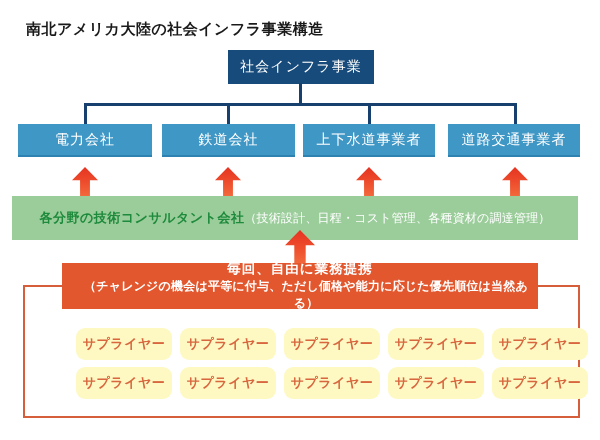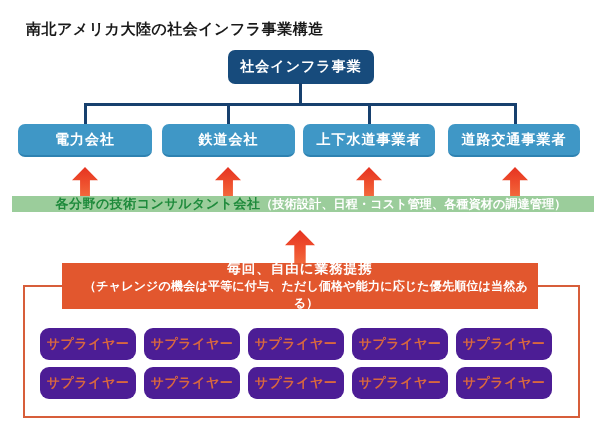--- a/index.html
+++ b/index.html
@@ -6,57 +6,57 @@
   .canvas{
     position:relative;width:600px;height:440px;background:#ffffff;overflow:hidden;
     font-family:"Liberation Sans","DejaVu Sans",sans-serif;
   }
   .title{
     position:absolute;left:18px;top:12px;margin:8px;
     font-size:15px;font-weight:bold;color:#1a1a1a;letter-spacing:.5px;white-space:nowrap;
   }
   .box{
     position:absolute;display:flex;align-items:center;justify-content:center;
-    color:#ffffff;font-weight:bold;white-space:nowrap;letter-spacing:1px;border-radius:7px;
+    color:#ffffff;font-weight:normal;white-space:nowrap;letter-spacing:1px;
   }
   .box.root{
     left:228px;top:50px;width:146px;height:34px;background:#174b7c;font-size:14px;
   }
   .box.child{
     top:124px;height:33px;background:#3f97c6;font-size:14px;
     border-bottom:2px solid #2e82b1;box-sizing:border-box;
   }
   .line{position:absolute;background:#17406e;}
   .arrow{
     position:absolute;width:26px;height:29px;
     background:linear-gradient(180deg,#e63321 0%,#ee4e2d 55%,#f2683c 100%);
     clip-path:polygon(50% 0%,100% 46%,69% 46%,69% 100%,31% 100%,31% 46%,0% 46%);
   }
   .arrow.mid{width:30px;height:33px;}
   .greenbar{
-    position:absolute;left:12px;top:196px;width:566px;height:16px;background:#9bcd9b;
-    display:flex;align-items:center;justify-content:center;white-space:nowrap;padding-left:16px;
+    position:absolute;left:12px;top:196px;width:566px;height:44px;background:#9bcd9b;
+    display:flex;align-items:center;justify-content:center;white-space:nowrap;
   }
   .greenbar .g-main{color:#1e8a3b;font-weight:bold;font-size:13px;letter-spacing:.5px;}
-  .greenbar .g-detail{color:#ffffff;font-weight:bold;font-size:12px;letter-spacing:.2px;}
+  .greenbar .g-detail{color:#ffffff;font-weight:normal;font-size:12px;letter-spacing:.2px;}
   .supplier-frame{
     position:absolute;left:23px;top:285px;width:557px;height:133px;
     border:2px solid #d75e3a;box-sizing:border-box;background:#ffffff;
   }
   .orangebox{
     position:absolute;left:62px;top:263px;width:476px;height:46px;background:#e2572e;
     display:flex;flex-direction:column;align-items:center;justify-content:center;
     color:#ffffff;font-weight:bold;text-align:center;gap:0;z-index:2;
   }
   .orangebox .l1{font-size:13.5px;letter-spacing:1px;}
   .orangebox .l2{font-size:12px;letter-spacing:.2px;margin-left:12px;}
   .chip{
-    position:absolute;width:96px;height:32px;border-radius:9px;background:#4c1d95;
+    position:absolute;width:96px;height:32px;border-radius:9px;background:#fef9c3;
     display:flex;align-items:center;justify-content:center;
-    color:#d8673f;font-weight:bold;font-size:13px;letter-spacing:.5px;z-index:3;
+    color:#d8673f;font-weight:bold;font-size:13px;letter-spacing:.5px;z-index:3;margin-left:36px;
   }
 </style>
 </head>
 <body>
 
 <div class="canvas">
 
   <h1 class="title">南北アメリカ大陸の社会インフラ事業構造</h1>
 
   <div class="box root">社会インフラ事業</div>

